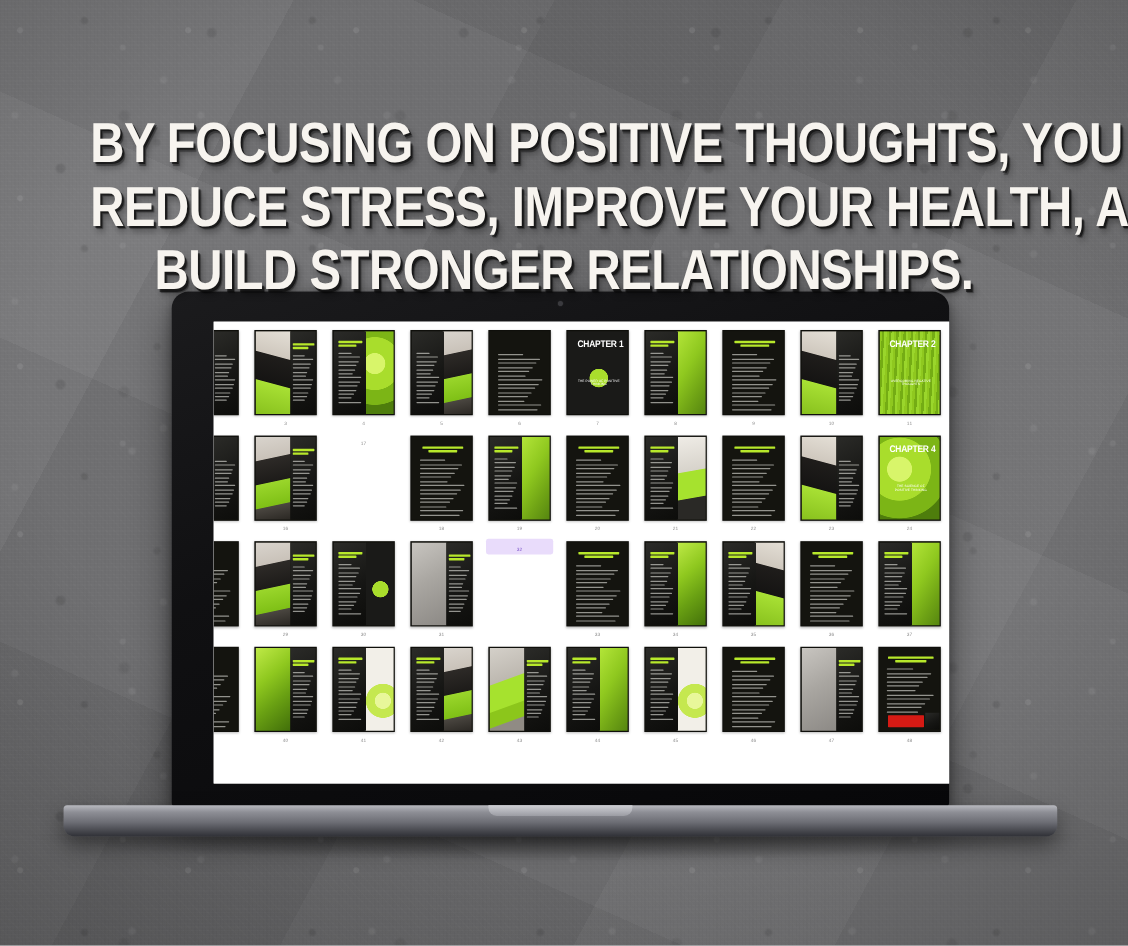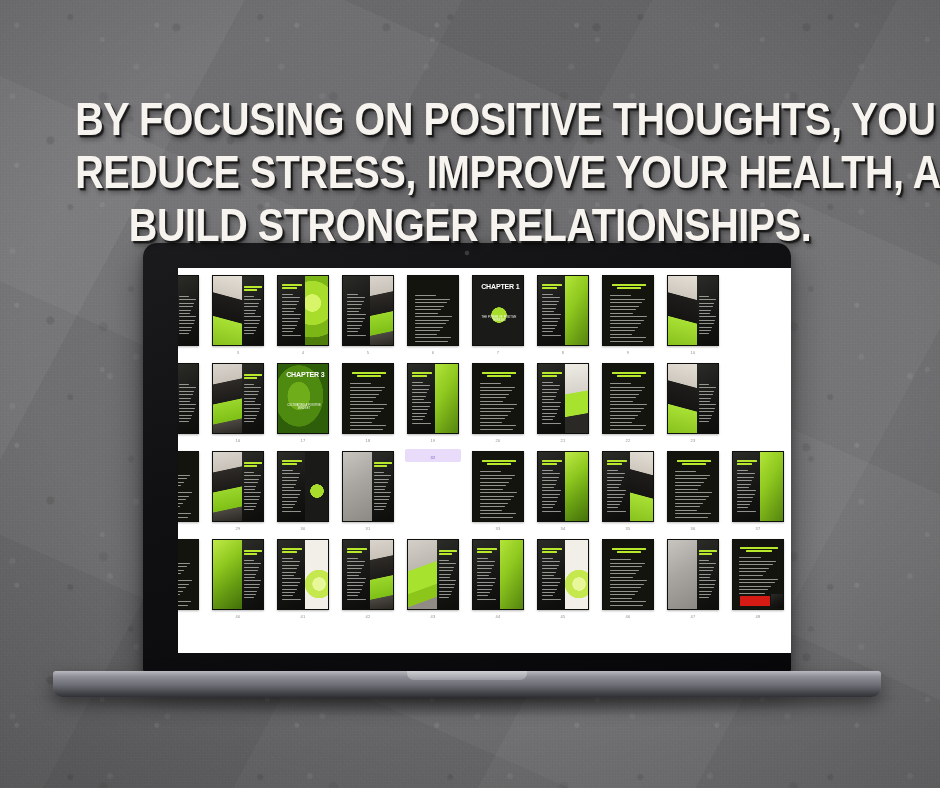--- a/index.html
+++ b/index.html
@@ -419,20 +419,28 @@
                 <div class="txtline" style="left: 31px; top: 37px; width: 10.8px;"></div>
                 <div class="txtline" style="left: 31px; top: 40.4px; width: 17.46px;"></div>
                 <div class="txtline" style="left: 31px; top: 43.8px; width: 16.02px;"></div>
                 <div class="txtline" style="left: 31px; top: 47.2px; width: 14.58px;"></div>
                 <div class="txtline" style="left: 31px; top: 50.6px; width: 13.14px;"></div>
                 <div class="txtline" style="left: 31px; top: 54px; width: 11.7px;"></div>
                 <div class="txtline" style="left: 31px; top: 57.4px; width: 10.26px;"></div>
               </div>
               <div class="pnum">10</div>
             </div>
+            <div class="thumb-cell">
+              <div class="page">
+                <div class="ph img-grass" style="left: 0px; top: 0px; width: 52px; height: 71px;"></div>
+                <div class="bigtitle" style="left: 6px; top: 7px; width: 46px; text-align: right; font-size: 8px;">CHAPTER 2</div>
+                <div class="subtitle" style="left: 8px; top: 40px; width: 36px; text-align: center; white-space: normal; color: rgb(255, 255, 255);">OVERCOMING NEGATIVE THOUGHTS</div>
+              </div>
+              <div class="pnum">11</div>
+            </div>
           </div>
           <div class="grid-row">
             <div class="thumb-cell">
               <div class="page">
                 <div class="ph img-dark" style="left: 29px; top: 0px; width: 23px; height: 71px;"></div>
                 <div class="txtline" style="left: 31px; top: 20px; width: 9.9px;"></div>
                 <div class="txtline" style="left: 31px; top: 23.4px; width: 16.56px;"></div>
                 <div class="txtline" style="left: 31px; top: 26.8px; width: 15.12px;"></div>
                 <div class="txtline" style="left: 31px; top: 30.2px; width: 13.68px;"></div>
                 <div class="txtline" style="left: 31px; top: 33.6px; width: 12.24px;"></div>
@@ -460,25 +468,20 @@
                 <div class="txtline" style="left: 31px; top: 40.4px; width: 17.46px;"></div>
                 <div class="txtline" style="left: 31px; top: 43.8px; width: 16.02px;"></div>
                 <div class="txtline" style="left: 31px; top: 47.2px; width: 14.58px;"></div>
                 <div class="txtline" style="left: 31px; top: 50.6px; width: 13.14px;"></div>
                 <div class="txtline" style="left: 31px; top: 54px; width: 11.7px;"></div>
                 <div class="txtline" style="left: 31px; top: 57.4px; width: 10.26px;"></div>
               </div>
               <div class="pnum">16</div>
             </div>
             <div class="thumb-cell">
-              <div class="page">
-                <div class="ph img-leaf" style="left: 0px; top: 0px; width: 52px; height: 71px;"></div>
-                <div class="bigtitle" style="left: 6px; top: 7px; width: 46px; text-align: right; font-size: 8px;">CHAPTER 3</div>
-                <div class="subtitle" style="left: 8px; top: 40px; width: 36px; text-align: center; white-space: normal; color: rgb(255, 255, 255);">CULTIVATING A POSITIVE MINDSET</div>
-              </div>
               <div class="pnum">17</div>
             </div>
             <div class="thumb-cell">
               <div class="page">
                 <div class="hdln" style="left: 9px; top: 8px; width: 34px;"></div>
                 <div class="hdln" style="left: 14px; top: 11px; width: 24px;"></div>
                 <div class="txtline" style="left: 7px; top: 19px; width: 20.9px;"></div>
                 <div class="txtline" style="left: 7px; top: 22.5px; width: 34.96px;"></div>
                 <div class="txtline" style="left: 7px; top: 26px; width: 31.92px;"></div>
                 <div class="txtline" style="left: 7px; top: 29.5px; width: 28.88px;"></div>
@@ -593,20 +596,28 @@
                 <div class="txtline" style="left: 31px; top: 37px; width: 10.8px;"></div>
                 <div class="txtline" style="left: 31px; top: 40.4px; width: 17.46px;"></div>
                 <div class="txtline" style="left: 31px; top: 43.8px; width: 16.02px;"></div>
                 <div class="txtline" style="left: 31px; top: 47.2px; width: 14.58px;"></div>
                 <div class="txtline" style="left: 31px; top: 50.6px; width: 13.14px;"></div>
                 <div class="txtline" style="left: 31px; top: 54px; width: 11.7px;"></div>
                 <div class="txtline" style="left: 31px; top: 57.4px; width: 10.26px;"></div>
               </div>
               <div class="pnum">23</div>
             </div>
+            <div class="thumb-cell">
+              <div class="page">
+                <div class="ph img-lime" style="left: 0px; top: 0px; width: 52px; height: 71px;"></div>
+                <div class="bigtitle" style="left: 6px; top: 7px; width: 46px; text-align: right; font-size: 8px;">CHAPTER 4</div>
+                <div class="subtitle" style="left: 8px; top: 40px; width: 36px; text-align: center; white-space: normal; color: rgb(255, 255, 255);">THE SCIENCE OF POSITIVE THINKING</div>
+              </div>
+              <div class="pnum">24</div>
+            </div>
           </div>
           <div class="grid-row">
             <div class="thumb-cell">
               <div class="page">
                 <div class="txtline" style="left: 7px; top: 22.5px; width: 34.96px;"></div>
                 <div class="txtline" style="left: 7px; top: 26px; width: 31.92px;"></div>
                 <div class="txtline" style="left: 7px; top: 29.5px; width: 28.88px;"></div>
                 <div class="txtline" style="left: 7px; top: 33px; width: 25.84px;"></div>
                 <div class="txtline" style="left: 7px; top: 40px; width: 36.86px;"></div>
                 <div class="txtline" style="left: 7px; top: 43.5px; width: 33.82px;"></div>

